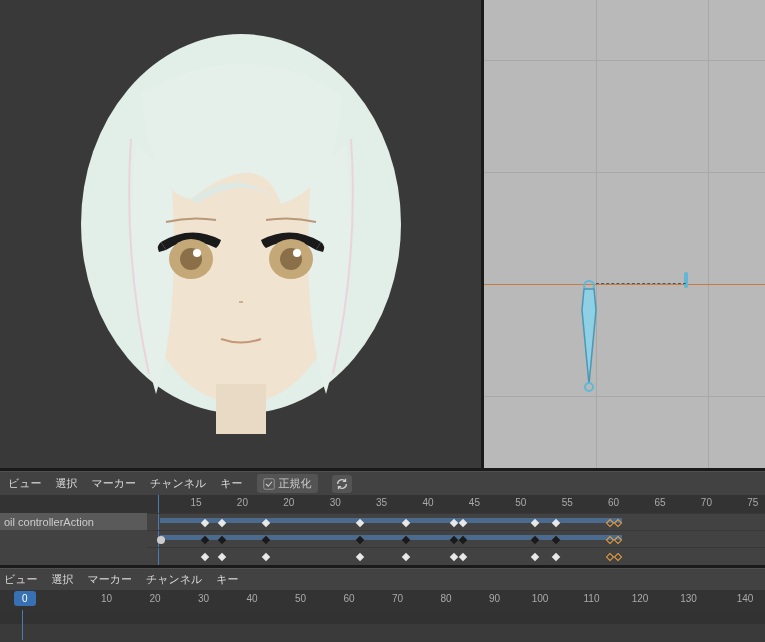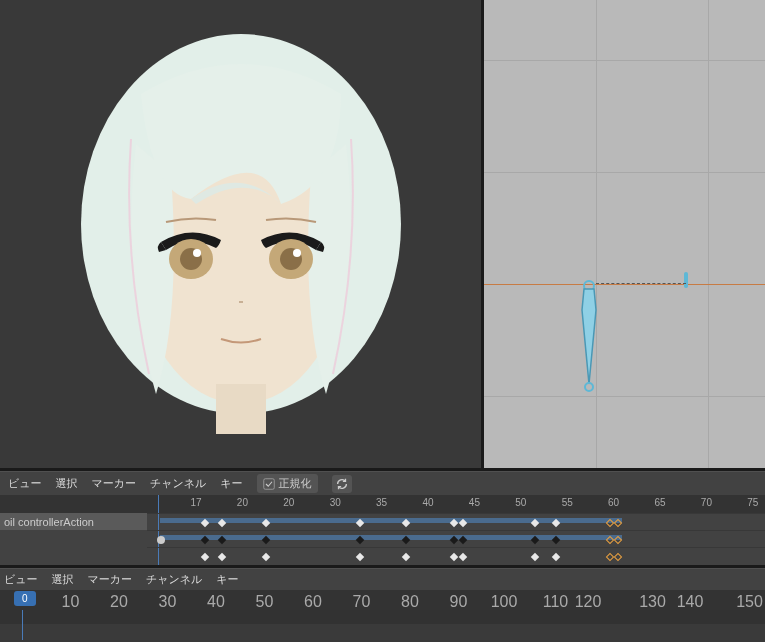--- a/index.html
+++ b/index.html
@@ -40,21 +40,21 @@
 .ds-menu { height: 22px; background: #424242; display: flex; align-items: center; gap: 14px; padding: 0 4px; border-top: 1px solid #505050; }
 .ds-dropdown { background: #2a2a2a; padding: 2px 18px 2px 22px; border-radius: 3px; position: relative; display: flex; align-items: center; }
 .timeline2-ruler { height: 20px; background: #333; position: relative; }
 .frame-badge { position: absolute; background: #3770b3; color: #fff; padding: 2px 8px; border-radius: 3px; font-size: 10px; left: 14px; top: 1px; }
 .timeline2-body { height: 30px; background: #3a3a3a; position: relative; }
 .dark-track { height: 14px; background: #323232; }
 .eye-icon { width: 12px; height: 12px; }
 .wrench-icon { width: 11px; height: 11px; }
 .checkbox { width: 12px; height: 12px; background: #ccc; border-radius: 2px; }
 .lock-icon { width: 10px; height: 10px; }
-.tick2 { position: absolute; top: 3px; color: #aaa; font-size: 16px; transform: translateX(-50%); }
+.tick2 { position: absolute; top: 3px; color: #aaa; font-size: 10px; transform: translateX(-50%); margin-left: 36px; }
 </style>
 </head>
 <body>
 
 <div class="top">
   <div class="viewport">
     <div class="viewport-canvas">
       <svg width="360" height="420" viewBox="0 0 360 420">
 
         <ellipse cx="180" cy="200" rx="160" ry="190" fill="#e2efe9"></ellipse>
@@ -132,21 +132,21 @@
   <div class="icon-btn">
     <svg width="14" height="14" viewBox="0 0 16 16">
         <path d="M3 8 A5 5 0 0 1 12 5 M13 8 A5 5 0 0 1 4 11" stroke="#ccc" fill="none" stroke-width="1.5"></path>
         <path d="M12 2 L12 5 L9 5 M4 14 L4 11 L7 11" stroke="#ccc" fill="none" stroke-width="1.5"></path>
       </svg>
   </div>
 </div>
 
 <div class="timeline">
   <div class="timeline-ruler" id="ruler1">
-      <span class="tick" style="left: 196px;">17</span>
+      <span class="tick" style="left: 196px;">15</span>
       <span class="tick" style="left: 242.4px;">20</span>
       <span class="tick" style="left: 288.8px;">20</span>
       <span class="tick" style="left: 335.2px;">30</span>
       <span class="tick" style="left: 381.6px;">35</span>
       <span class="tick" style="left: 428px;">40</span>
       <span class="tick" style="left: 474.4px;">45</span>
       <span class="tick" style="left: 520.8px;">50</span>
       <span class="tick" style="left: 567.2px;">55</span>
       <span class="tick" style="left: 613.6px;">60</span>
       <span class="tick" style="left: 660px;">65</span>
@@ -223,21 +223,21 @@
     <span class="tick2" style="left: 119px;">20</span>
     <span class="tick2" style="left: 167.5px;">30</span>
     <span class="tick2" style="left: 216px;">40</span>
     <span class="tick2" style="left: 264.5px;">50</span>
     <span class="tick2" style="left: 313px;">60</span>
     <span class="tick2" style="left: 361.5px;">70</span>
     <span class="tick2" style="left: 410px;">80</span>
     <span class="tick2" style="left: 458.5px;">90</span>
     <span class="tick2" style="left: 504px;">100</span>
     <span class="tick2" style="left: 555.5px;">110</span>
-    <span class="tick2" style="left: 588px;">120</span>
+    <span class="tick2" style="left: 604px;">120</span>
     <span class="tick2" style="left: 652.5px;">130</span>
-    <span class="tick2" style="left: 690px;">140</span>
+    <span class="tick2" style="left: 709px;">140</span>
     <span class="tick2" style="left: 749.5px;">150</span>
   </div>
 <div class="timeline2-body">
   <div class="cursor-line" style="left:22px"></div>
   <div class="dark-track"></div>
 </div>
 
 </body></html>

